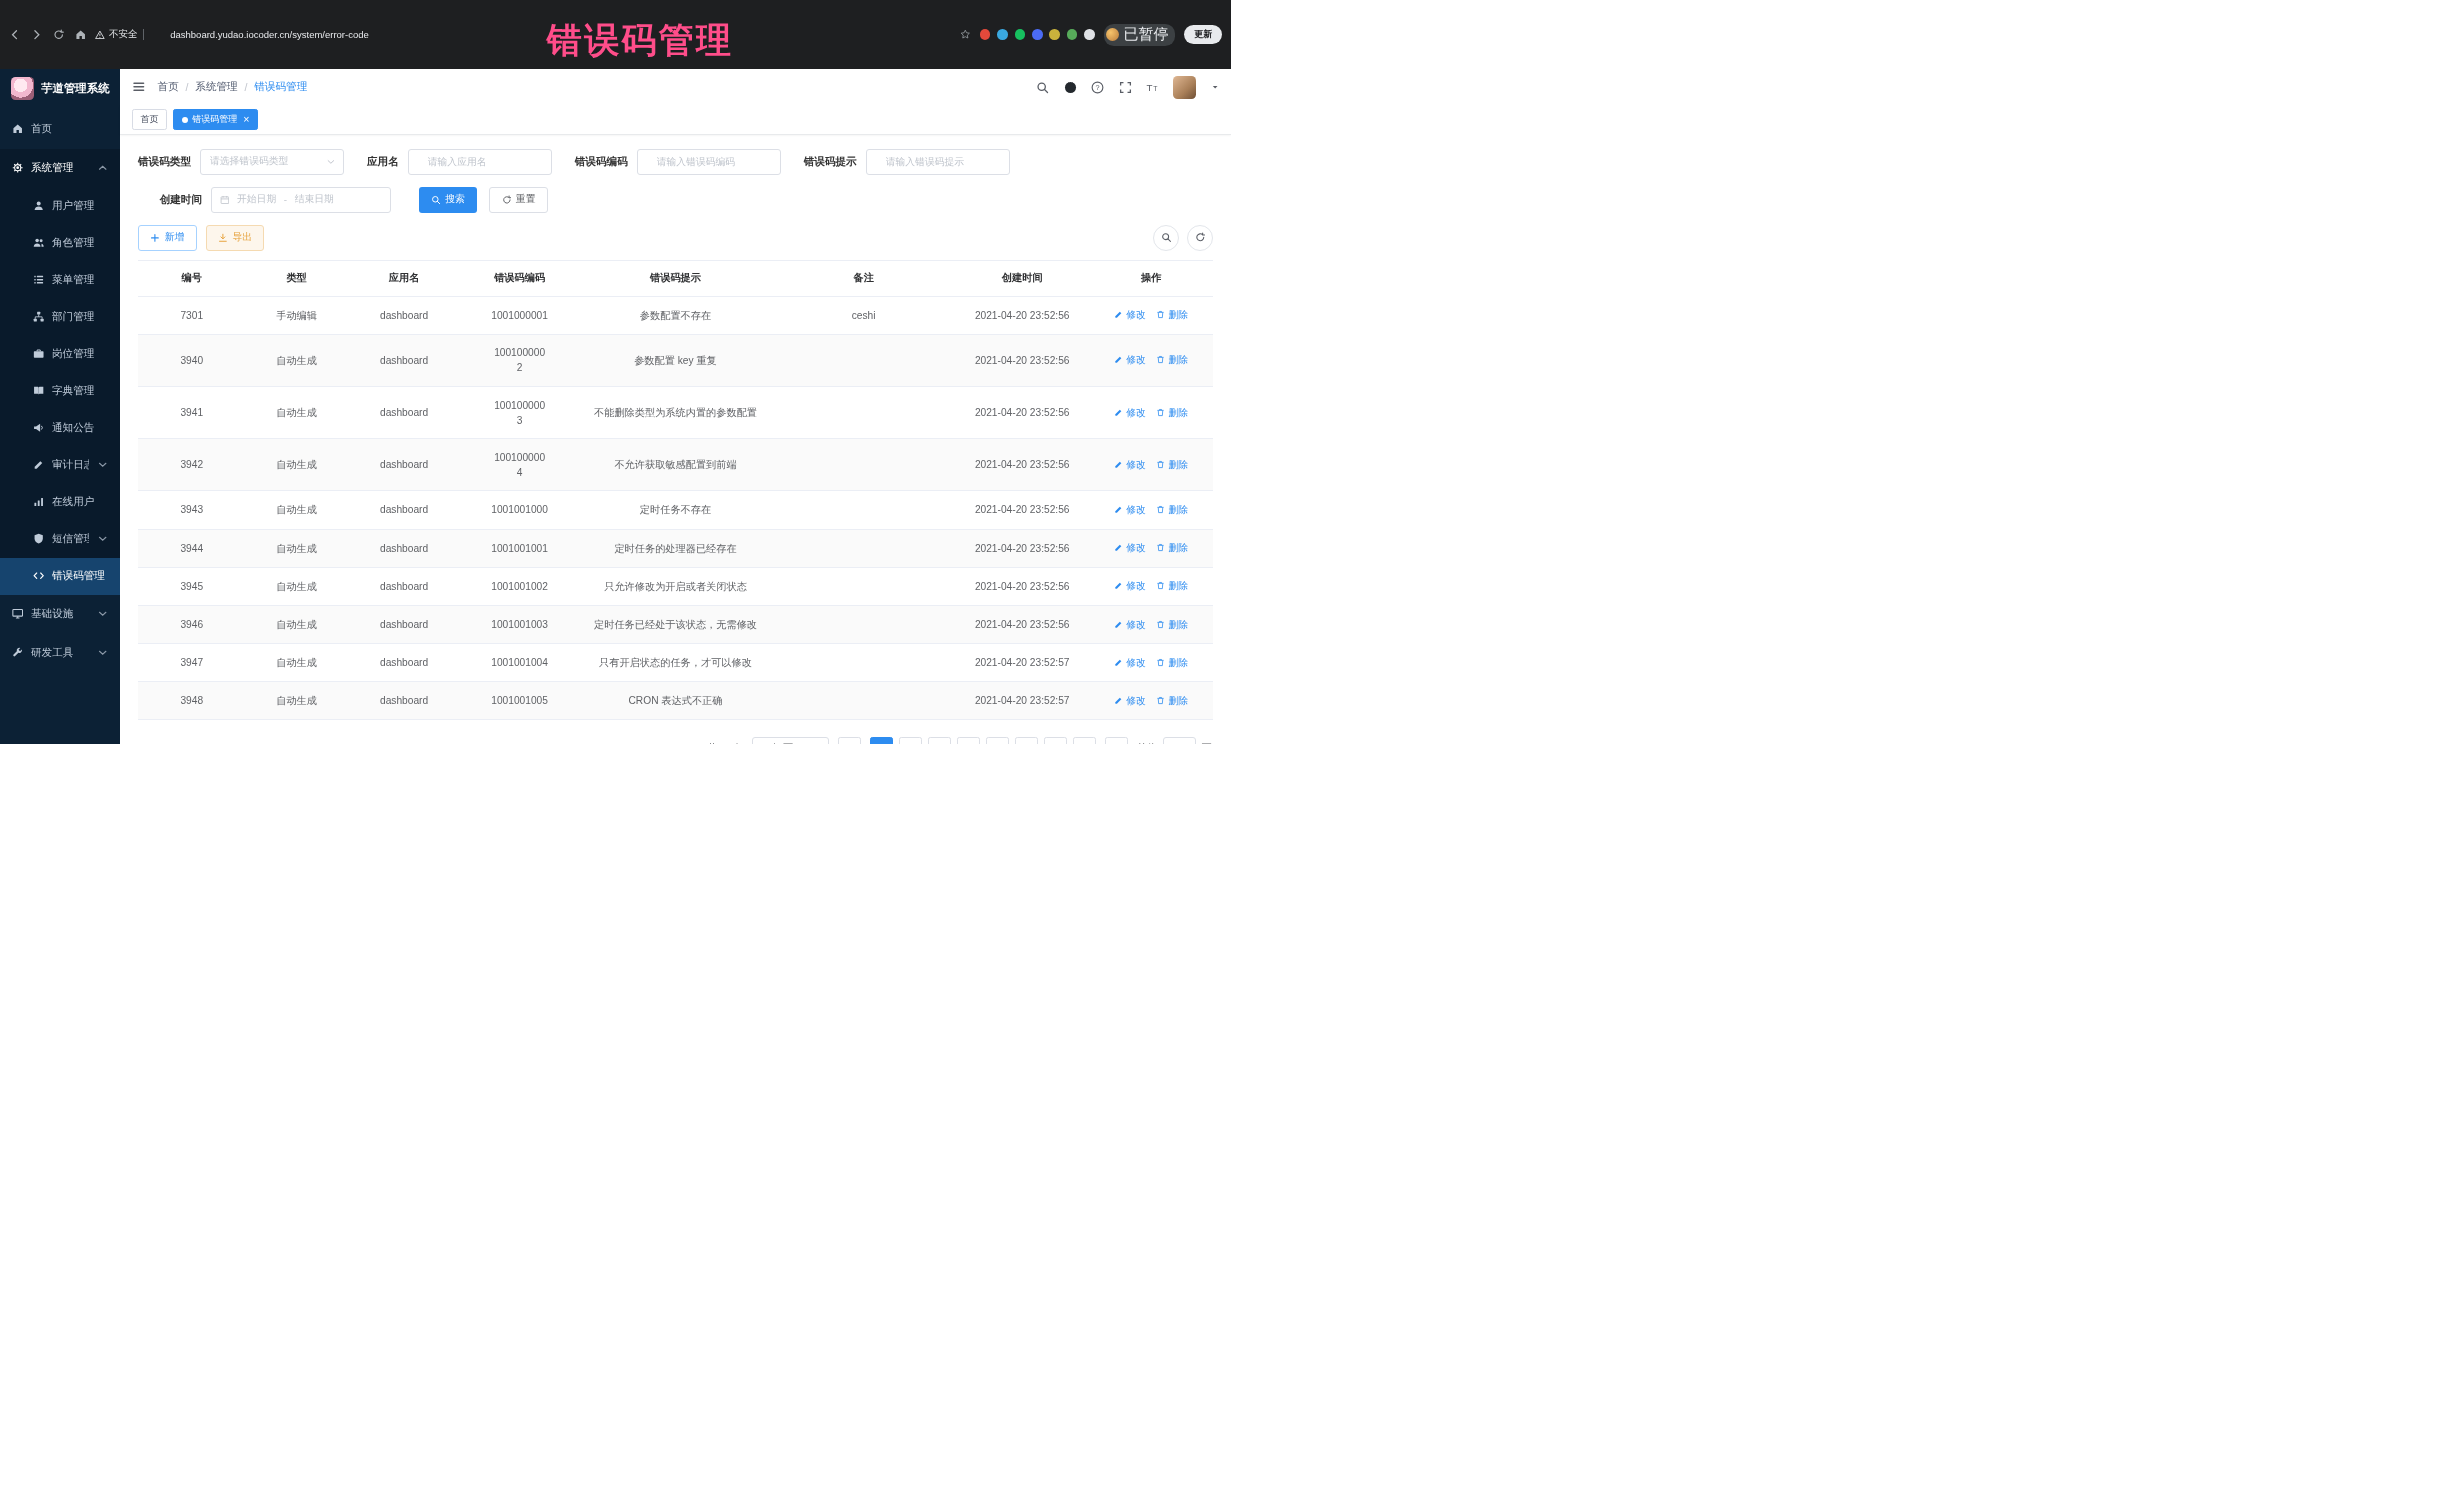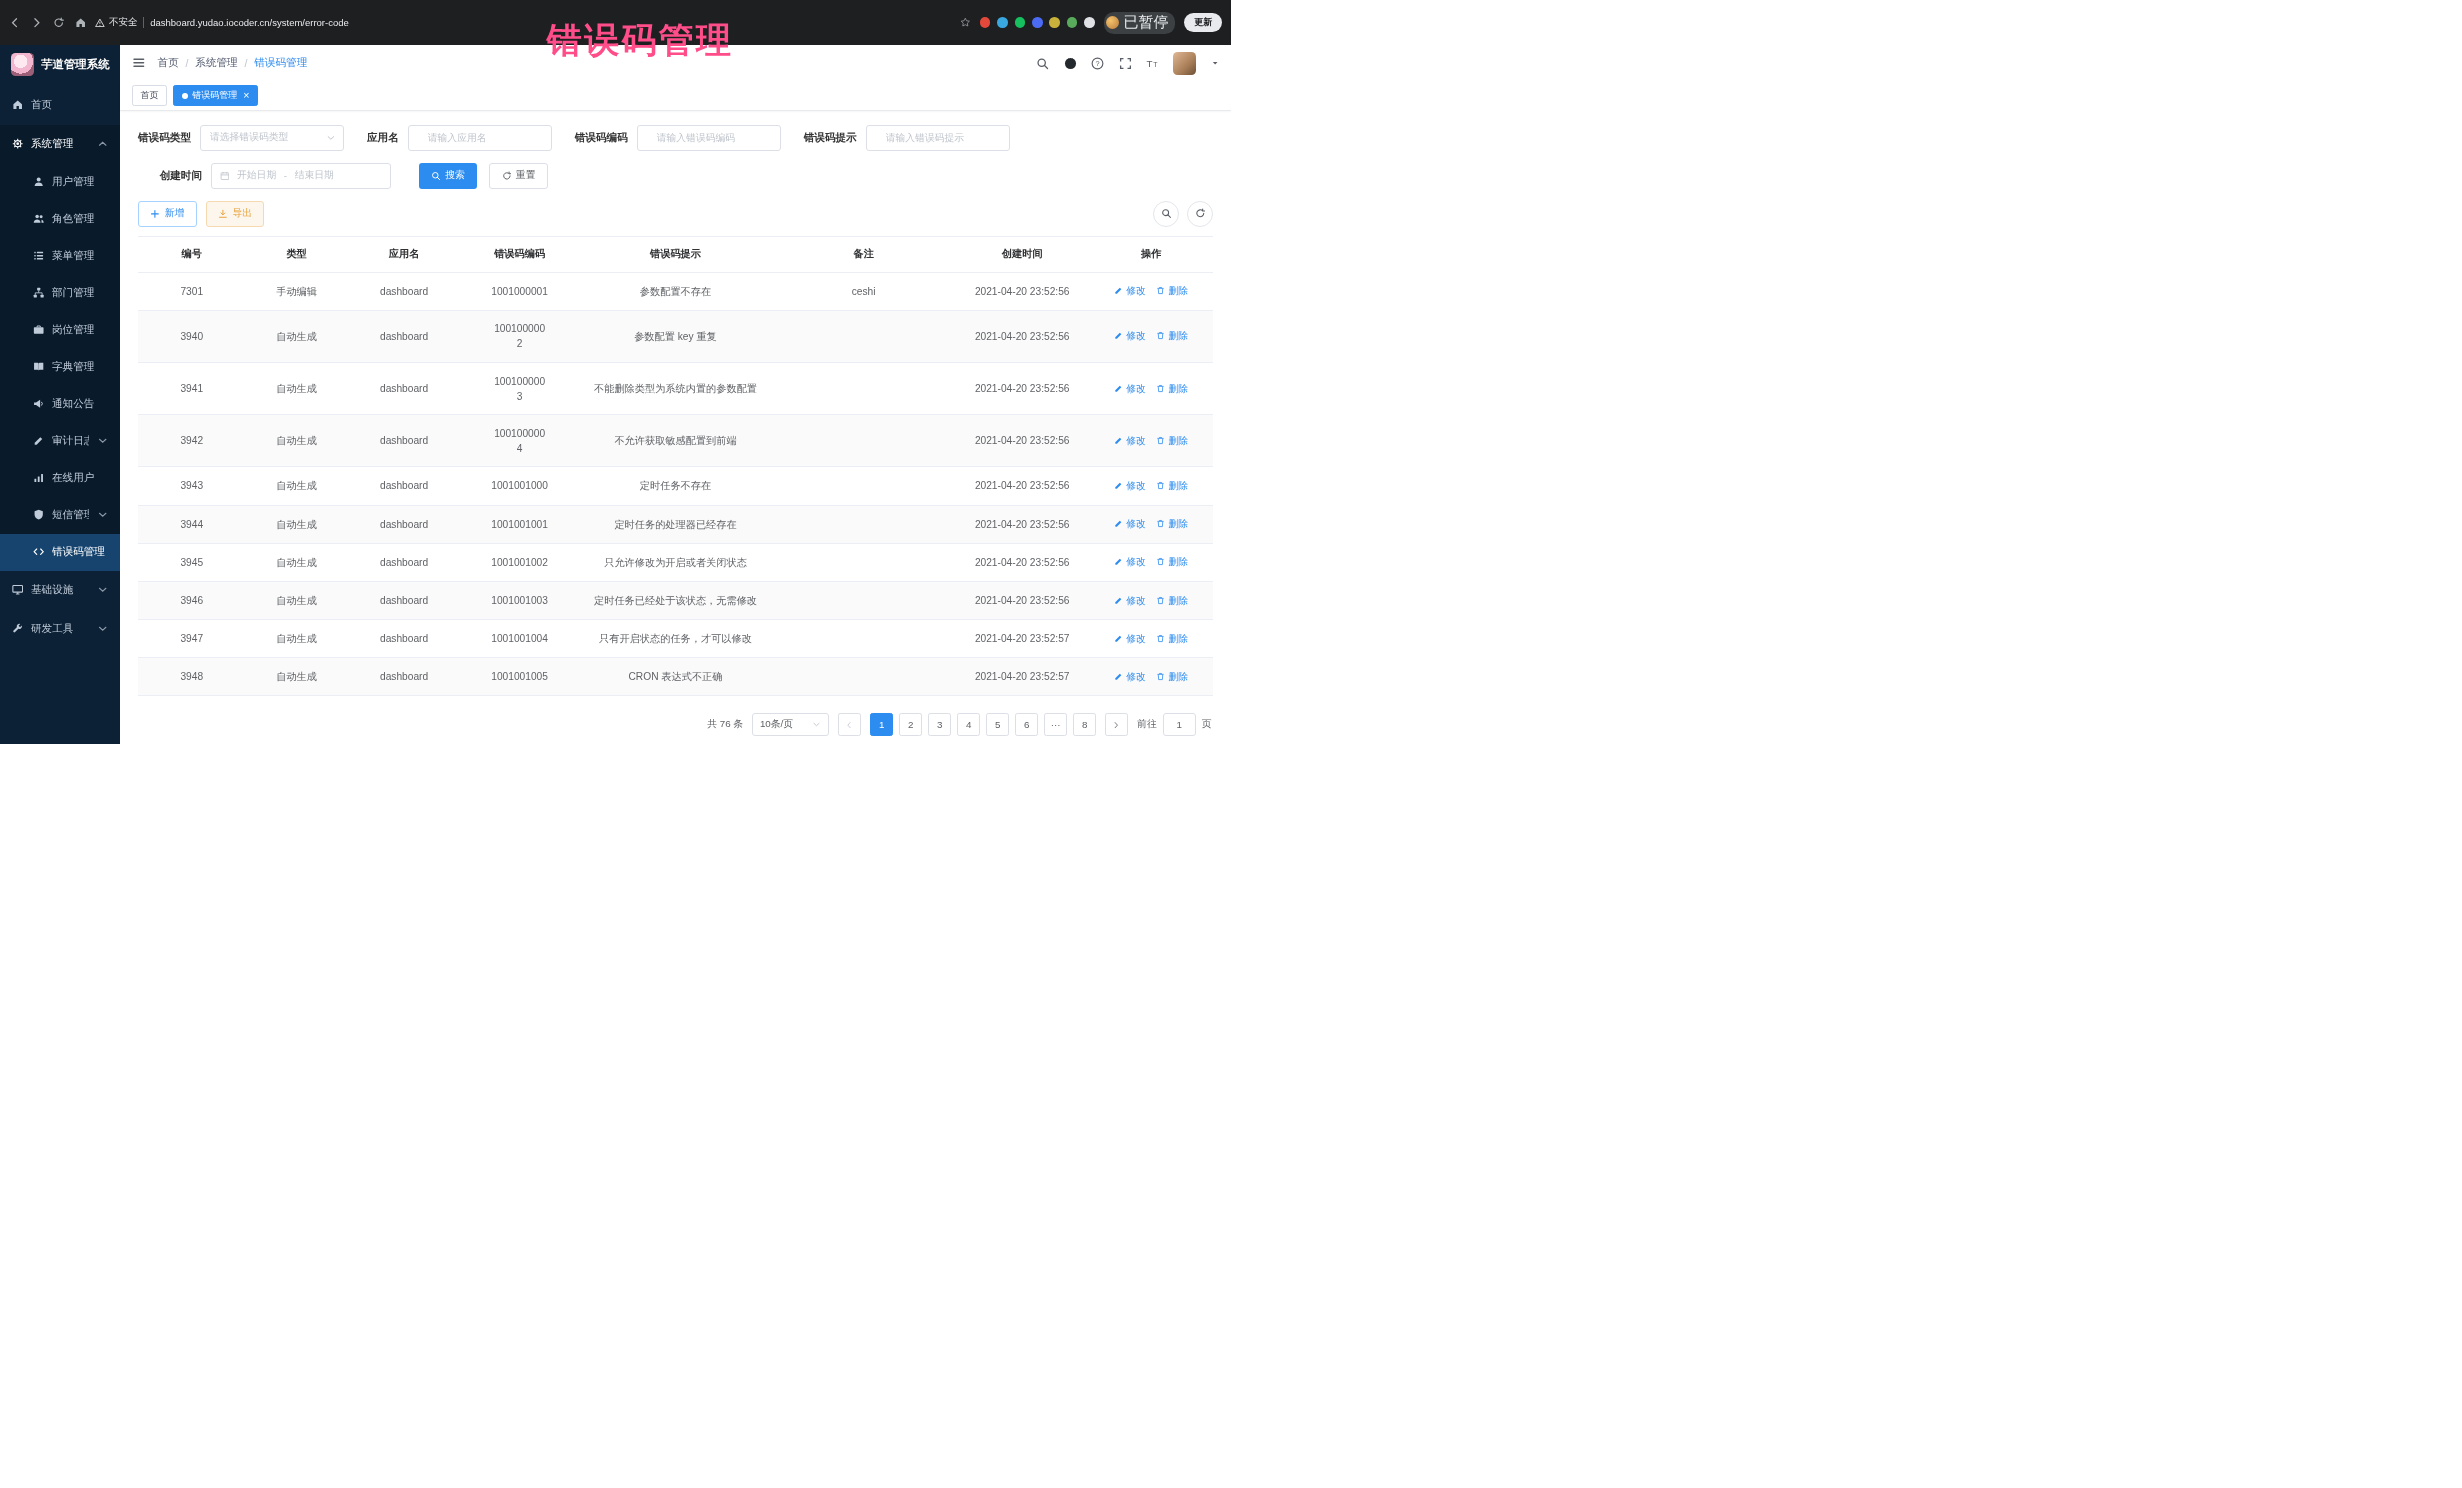--- a/index.html
+++ b/index.html
@@ -4,28 +4,28 @@
 <style>
   html,body{margin:0;padding:0;background:#fff;}
   body{font-family:"Liberation Sans","DejaVu Sans",sans-serif;}
   .screen{position:relative;width:1231px;height:744px;background:#fff;overflow:hidden;}
 
   
   .ic{display:inline-flex;width:12px;height:12px;flex-shrink:0;}
   .ic svg{display:block;width:100%;height:100%;fill:currentColor;}
 
   
-  .browser-bar{height:37px;background:#1e1f21;display:flex;align-items:center;gap:9px;padding:4px 9px;color:#c7cbcf;}
+  .browser-bar{height:37px;background:#1e1f21;display:flex;align-items:center;gap:9px;padding:16px 9px;color:#c7cbcf;}
   .b-left{display:flex;align-items:center;gap:10.6px;}
   .bicon{width:11.4px;height:11.4px;color:#aeb3b8;cursor:pointer;}
   .omnibox{flex:1;display:flex;align-items:center;gap:6px;min-width:0;font-size:9.5px;color:#e8eaed;}
   .warn-chip{display:flex;align-items:center;gap:3.8px;color:#e8eaed;}
   .warn-chip .ic{width:9.8px;height:9.8px;color:#e8eaed;}
   .omni-sep{width:0.8px;height:10.6px;background:#5f6368;}
-  .url-text{white-space:nowrap;overflow:hidden;text-overflow:ellipsis;}
+  .url-text{white-space:nowrap;overflow:hidden;text-overflow:ellipsis;margin-left:20px;}
   .omni-spacer{flex:1;}
   .star{width:10.6px;height:10.6px;color:#9aa0a6;cursor:pointer;}
   .ext-area{display:flex;align-items:center;gap:6.8px;}
   .ext-dot{width:10.6px;height:10.6px;border-radius:50%;cursor:pointer;}
   .profile-chip{display:flex;align-items:center;gap:4.5px;background:#3c4043;border-radius:9.8px;padding:1.5px 6.8px 1.5px 2.3px;font-size:15px;color:#e8eaed;cursor:pointer;}
   .pavatar{width:13px;height:13px;border-radius:50%;background:radial-gradient(circle at 35% 35%,#f6c36b,#b97b3c);}
   .update-pill{background:#e8eaed;color:#202124;font-size:9px;font-weight:700;padding:3px 9.8px;border-radius:9.8px;cursor:pointer;white-space:nowrap;}
 
   
   .app{display:flex;height:720px;}

